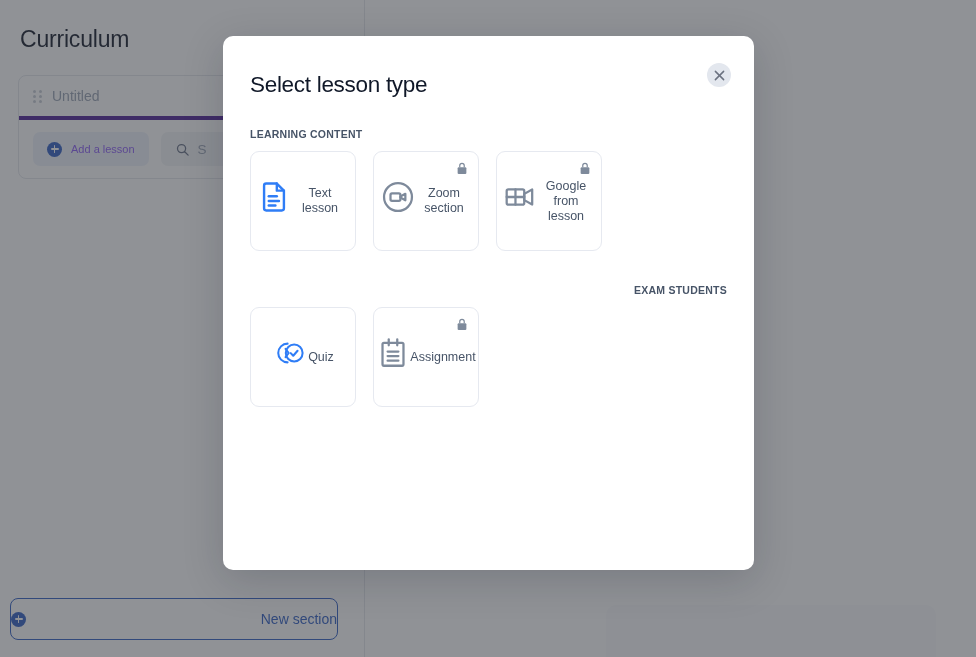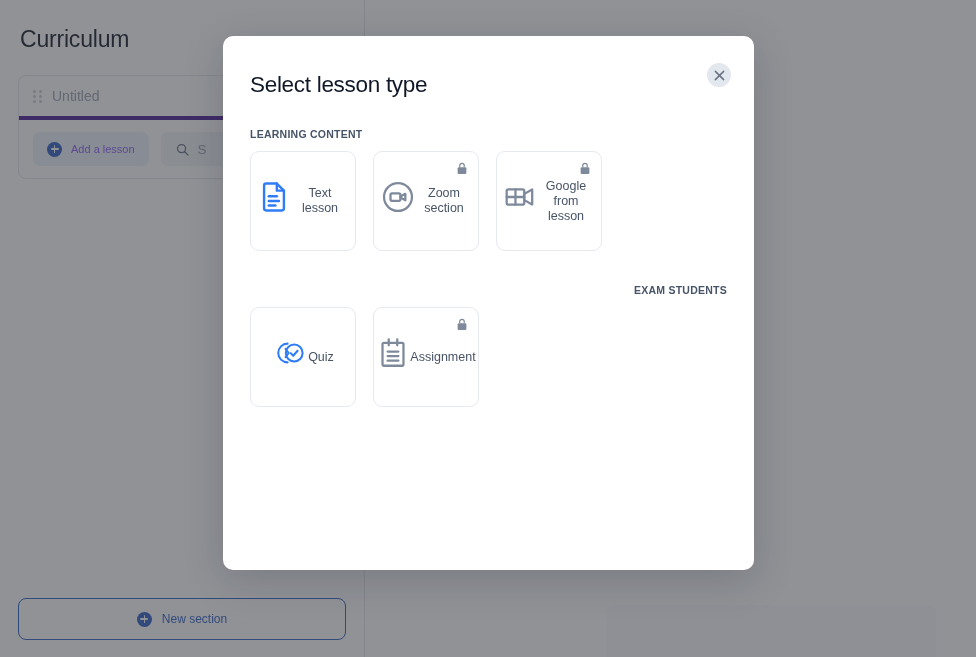--- a/index.html
+++ b/index.html
@@ -123,32 +123,32 @@
     padding: 0 14px;
     border-radius: 7px;
     background: #f2f4f7;
     color: #98a2b3;
     font-size: 13.5px;
     flex: 1;
   }
 
   .btn-new-section {
     position: absolute;
-    left: 18px;
+    left: 10px;
     bottom: 17px;
     width: 328px;
     height: 42px;
     border: 1px solid #2f5ec4;
     border-radius: 8px;
     background: transparent;
     color: #2f5ec4;
-    font-size: 12px;
-    display: flex;
-    align-items: center;
-    justify-content: center;
+    font-size: 14px;
+    display: flex;
+    align-items: center;
+    justify-content: space-between;
     gap: 10px;
     cursor: pointer;
   }
 
   .bg-right {
     flex: 1;
     height: 657px;
     position: relative;
     background: #ffffff;
     display: flex;

